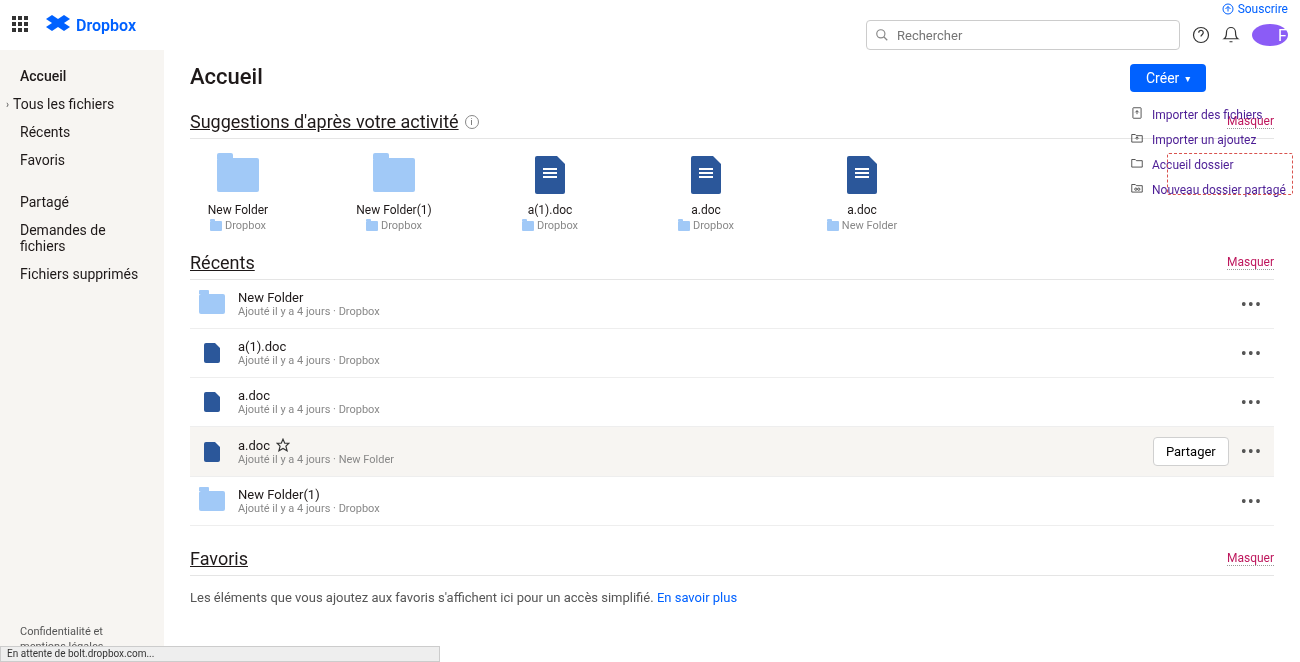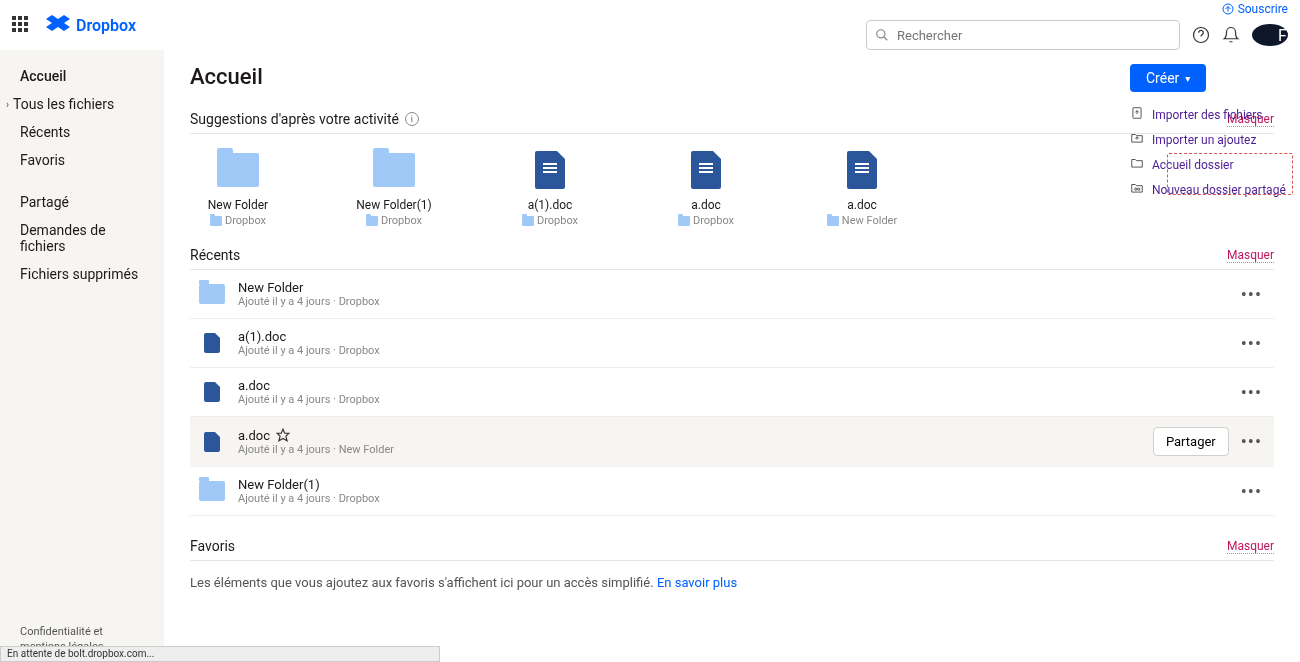--- a/index.html
+++ b/index.html
@@ -11,39 +11,39 @@
 .topbar .apps span { background: #333; width: 4px; height: 4px; }
 .topbar .logo { display: flex; align-items: center; gap: 6px; font-weight: 600; color: #0061ff; font-size: 16px; }
 .topbar .logo svg { width: 24px; height: 20px; }
 .topbar .right { position: absolute; right: 12px; top: 0; display: flex; flex-direction: column; align-items: flex-end; }
 .topbar .subscribe { display: flex; align-items: center; gap: 4px; color: #0061ff; font-size: 12px; padding: 2px 0 4px 0; cursor: pointer; }
 .topbar .controls { display: flex; align-items: center; gap: 12px; }
 .topbar .search { display: flex; align-items: center; width: 314px; height: 30px; border: 1px solid #ccc; border-radius: 4px; padding: 0 8px; color: #888; }
 .topbar .search svg { width: 14px; height: 14px; margin-right: 8px; stroke: #888; }
 .topbar .search input { border: none; outline: none; flex: 1; font-size: 13px; color: #333; background: transparent; }
 .topbar .icon-btn { width: 18px; height: 18px; cursor: pointer; stroke: #333; fill: none; stroke-width: 1.6; }
-.topbar .avatar { width: 22px; height: 22px; border-radius: 50%; background: #0f172a; color: #fff; display: flex; align-items: center; justify-content: center; font-size: 16px; padding-left: 36px; }
+.topbar .avatar { width: 22px; height: 22px; border-radius: 50%; background: #8b5cf6; color: #fff; display: flex; align-items: center; justify-content: center; font-size: 16px; padding-left: 36px; }
 
 
 .layout { display: flex; height: calc(100% - 50px); }
 .sidebar { width: 164px; background: #f7f5f2; padding-top: 12px; position: relative; }
 .sidebar .nav-item { padding: 6px 20px; font-size: 14px; color: #1e1919; cursor: pointer; }
 .sidebar .nav-item.active { font-weight: 500; }
 .sidebar .nav-item.all-files { display: flex; align-items: center; gap: 4px; padding-left: 6px; }
 .sidebar .group2 { margin-top: 14px; }
 .sidebar .chev { font-size: 10px; color: #555; }
 
 .red-dash-accueil { position: absolute; left: 11px; top: 62px; width: 60px; height: 20px; border: 1.5px dashed #d9534f; border-radius: 2px; pointer-events: none; }
 .red-dash-import { position: absolute; right: 7px; top: 103px; width: 126px; height: 42px; border: 1.5px dashed #d9534f; border-radius: 2px; pointer-events: none; }
 
 .main { flex: 1; padding: 14px 26px 0 26px; position: relative; overflow: auto; }
 h1.page-title { font-size: 22px; font-weight: 500; margin-bottom: 22px; }
 
 .section-head { display: flex; align-items: center; border-bottom: 1px solid #e5e5e5; padding-bottom: 6px; }
-.section-head .title { font-size: 14px; color: #1e1919; }
+.section-head .title { font-size: 18px; color: #1e1919; text-decoration: underline; }
 .section-head .hide { margin-left: auto; font-size: 12px; color: #be185d; border-bottom: 1px dotted #999; cursor: pointer; }
 .section-head .info-ic { width: 14px; height: 14px; border: 1px solid #888; border-radius: 50%; display: inline-flex; align-items: center; justify-content: center; font-size: 9px; margin-left: 6px; color: #666; }
 
 
 .suggestions-row { display: flex; gap: 60px; padding: 16px 0 20px; flex-wrap: wrap; }
 .sugg-item { width: 96px; display: flex; flex-direction: column; align-items: center; cursor: pointer; }
 .sugg-item .thumb { width: 48px; height: 40px; display: flex; align-items: center; justify-content: center; }
 .folder-ic { width: 42px; height: 34px; background: #a1c9f7; border-radius: 2px; position: relative; }
 .folder-ic:before { content: ''; position: absolute; top: -5px; left: 0; width: 16px; height: 6px; background: #a1c9f7; border-radius: 2px 2px 0 0; }
 .doc-ic { width: 30px; height: 38px; background: #2b579a; border-radius: 2px; position: relative; display: flex; align-items: center; justify-content: center; color: #fff; font-size: 9px; font-weight: bold; }

